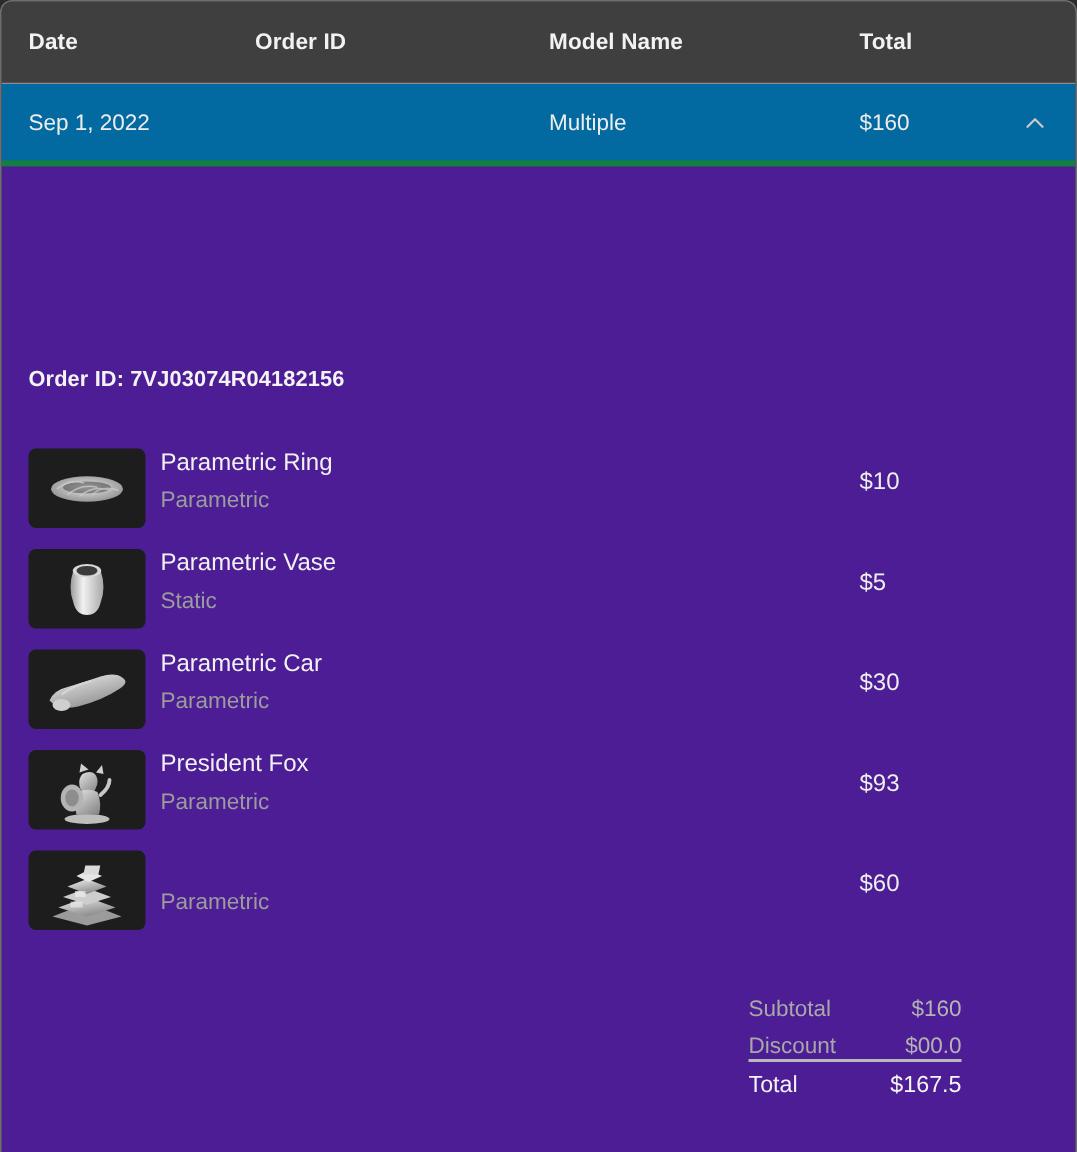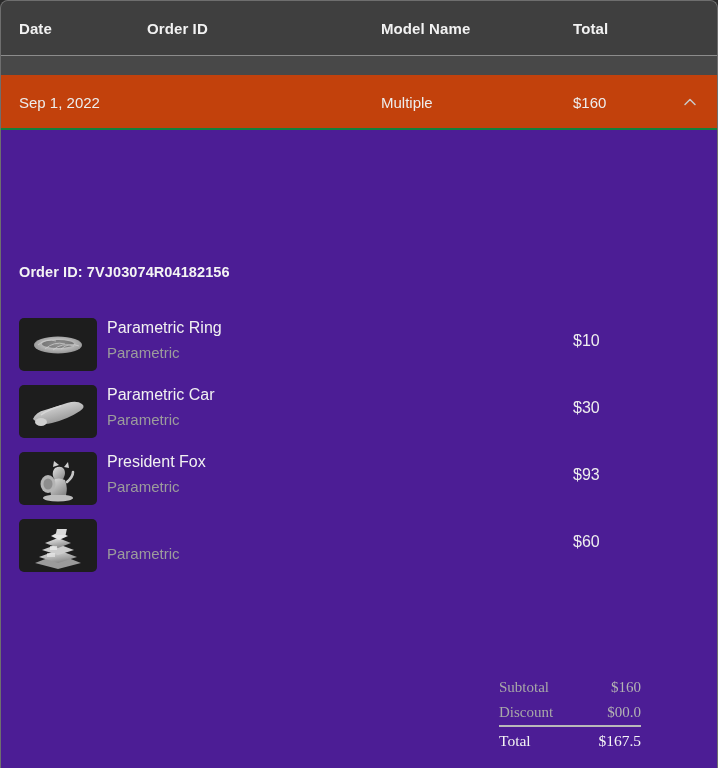--- a/index.html
+++ b/index.html
@@ -43,33 +43,32 @@
     transform: translateY(-50%);
     white-space: nowrap;
   }
   .table-header .cell {
     font-size: 15px;
     font-weight: bold;
     color: #f2f2f2;
     letter-spacing: .1px;
   }
   .col-date   { left: 18px; }
-  .col-order  { left: 146px; }
-  .col-model  { left: 380px; text-align: center; }
+  .col-order  { left: 169px; }
+  .col-model  { left: 365px; text-align: center; }
   .col-total  { left: 572px; }
 
   
   .order-row {
     position: relative;
     height: 55px;
     flex: 0 0 55px;
-    background: #c2410c;
-    border-bottom: 2px solid #15803d;
+    background: #0369a1;
+    border-bottom: 4px solid #15803d;
     cursor: pointer;
-    margin-top: 19px;
   }
   .order-row .cell {
     font-size: 15px;
     color: #ededed;
   }
   .chevron-btn {
     position: absolute;
     right: 12px;
     top: 50%;
     transform: translateY(-50%);
@@ -153,25 +152,24 @@
   
   .summary {
     position: absolute;
     left: 498px;
     top: 545px;
     width: 142px;
   }
   .summary-row {
     display: flex;
     justify-content: space-between;
-    align-items: center;
+    align-items: flex-end;
     height: 25px;
     font-size: 15px;
     color: #a8a8a8;
-    font-family: Liberation Serif, serif;
   }
   .summary-row .s-val { color: #b3b3b3; }
   .summary-row.total-row {
     color: #f2f2f2;
     border-top: 2px solid #b9b9b9;
     padding-top: 2px;
     height: 27px;
     font-size: 15.5px;
   }
   .summary-row.total-row .s-val { color: #f6f6f6; margin-left: 24px; }
@@ -230,20 +228,39 @@
               <path d="M34 32q9 -8 21 -4"></path>
               <path d="M42 31q8 -7 18 -3"></path>
             </g>
           </svg>
         </div>
         <div class="prod-title">Parametric Ring</div>
         <div class="prod-sub">Parametric</div>
         <div class="prod-price">$10</div>
       </div>
 
+      <div class="product-row">
+        <div class="thumb">
+          <svg viewBox="0 0 78 53">
+            <defs>
+              <linearGradient id="gVase" x1="0" y1="0" x2="1" y2="0">
+                <stop offset="0%" stop-color="#9a9a9a"></stop>
+                <stop offset="38%" stop-color="#f2f2f2"></stop>
+                <stop offset="100%" stop-color="#a8a8a8"></stop>
+              </linearGradient>
+            </defs>
+            <path d="M30 14 q-4 12 0 22 q2 8 9 8 q7 0 9 -8 q4 -10 0 -22 z" fill="url(#gVase)"></path>
+            <ellipse cx="39" cy="14.5" rx="9.5" ry="4.5" fill="#d8d8d8"></ellipse>
+            <ellipse cx="39" cy="14.5" rx="7" ry="3.2" fill="#3b3b3b"></ellipse>
+          </svg>
+        </div>
+        <div class="prod-title">Parametric Vase</div>
+        <div class="prod-sub">Static</div>
+        <div class="prod-price">$5</div>
+      </div>
 
       <div class="product-row">
         <div class="thumb">
           <svg viewBox="0 0 78 53">
             <defs>
               <linearGradient id="gCar" x1="0" y1="0" x2="0.6" y2="1">
                 <stop offset="0%" stop-color="#f0f0f0"></stop>
                 <stop offset="100%" stop-color="#8f8f8f"></stop>
               </linearGradient>
             </defs>

